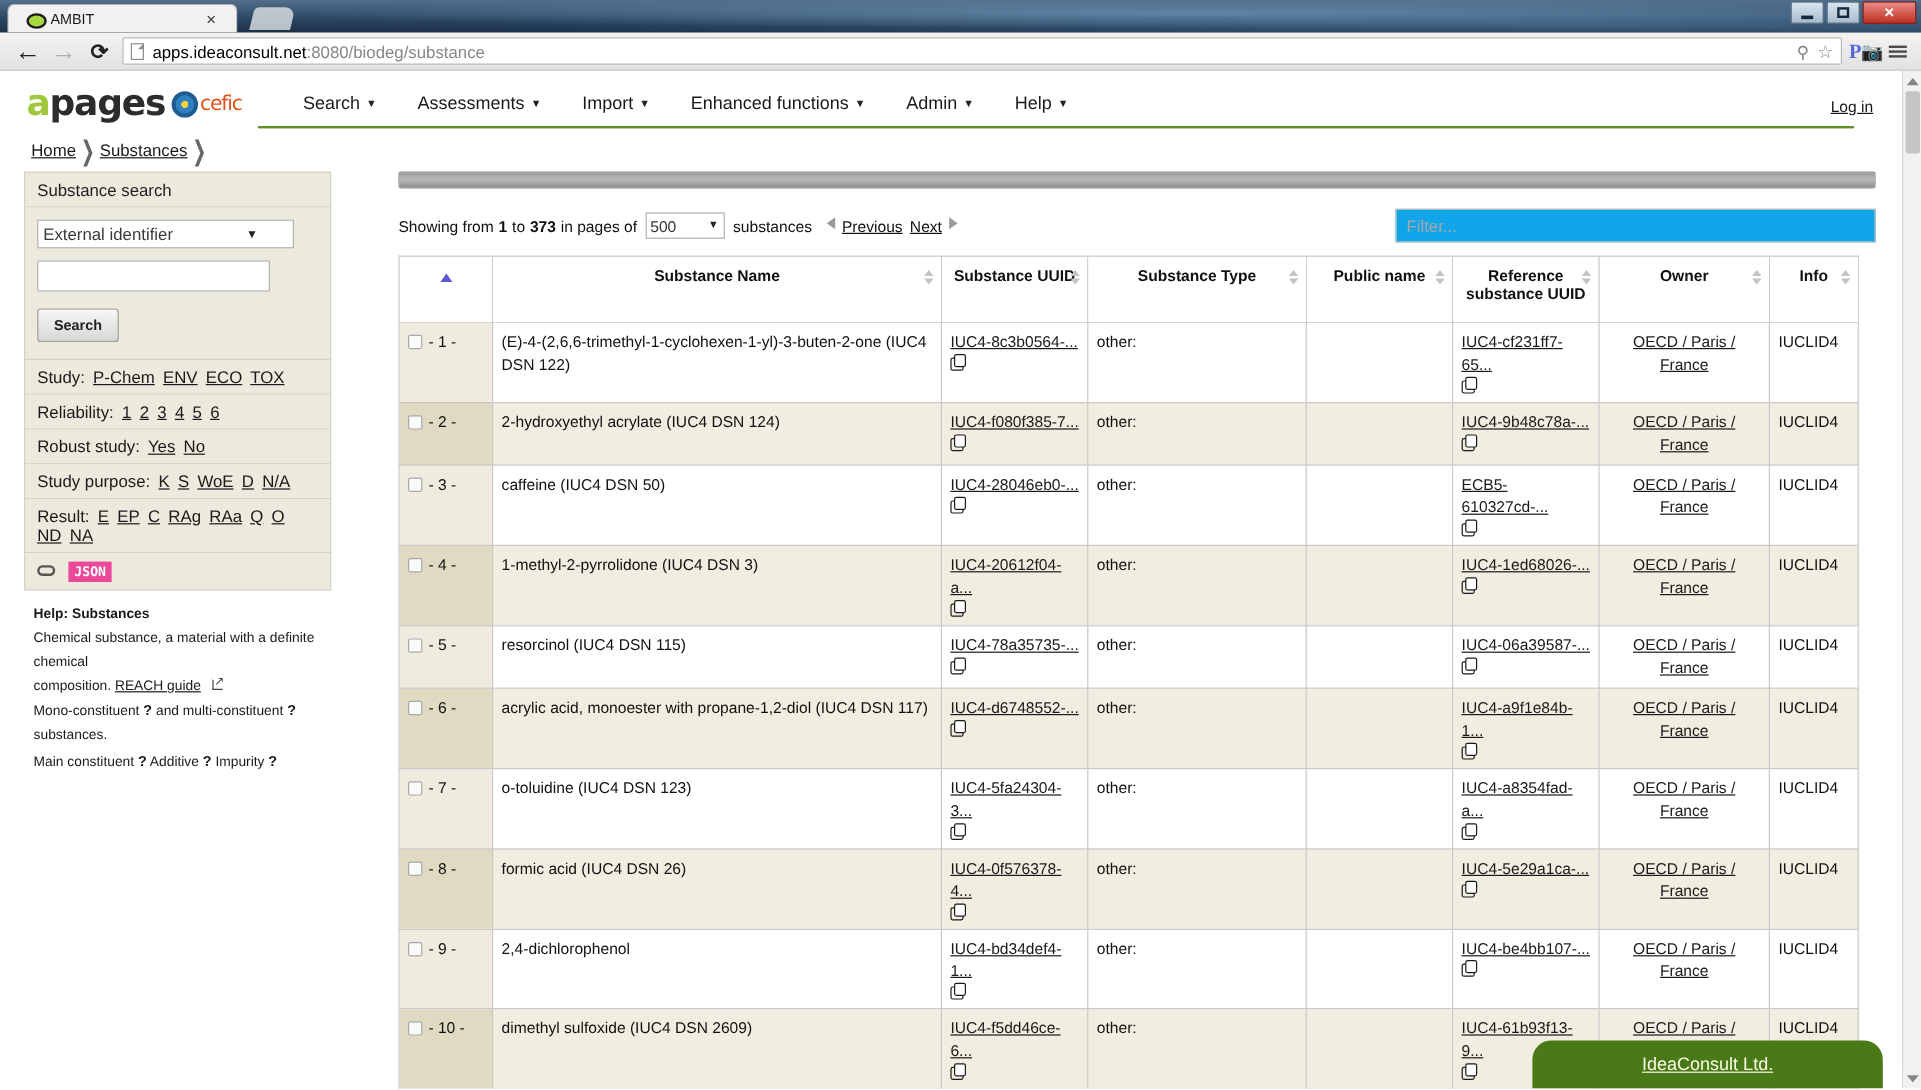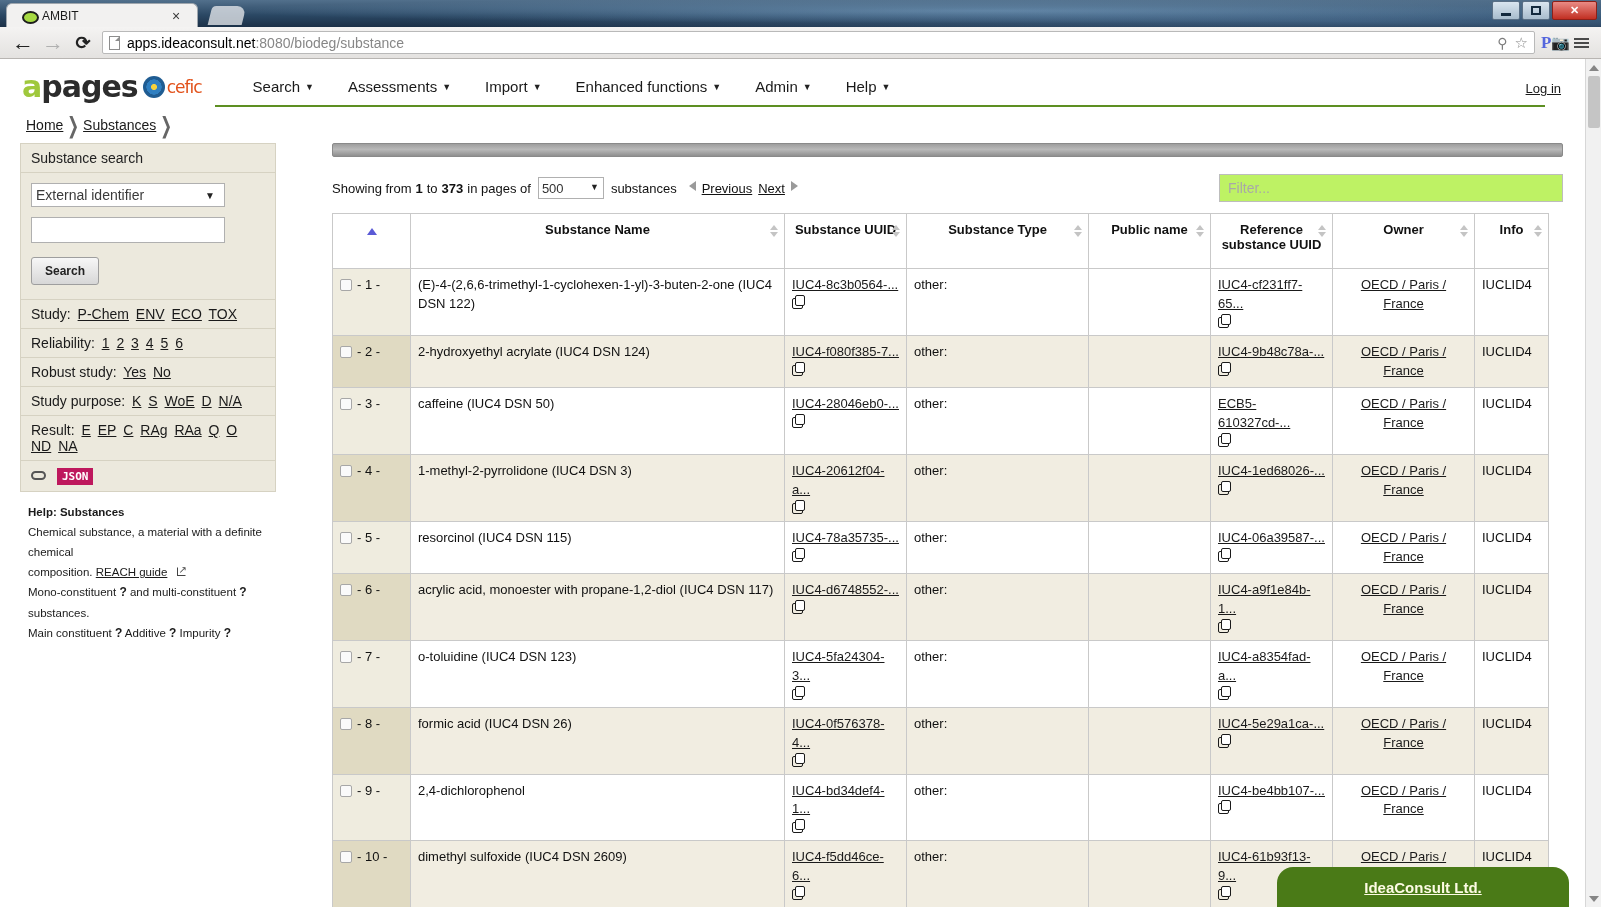--- a/index.html
+++ b/index.html
@@ -182,21 +182,21 @@
   .panel-title {
     background: #ece9dd; border: 1px solid #d6d2c2;
     padding: 6px 10px; font-size: 14px; color: #222;
   }
   .panel-body {
     background: #ece9dd; border: 1px solid #d6d2c2; border-top: none;
     padding: 10px 10px 14px 10px;
   }
   .sel-wrap { position: relative; }
   select.ext-id {
-    width: 194px; height: 24px; font-size: 14px;
+    width: 214px; height: 24px; font-size: 14px;
     border: 1px solid #b0b0b0; background: #fff; color: #3a3a3a;
     padding: 2px 4px; font-family: "Liberation Sans", sans-serif;
     -webkit-appearance: none; appearance: none;
   }
   .sel-caret {
     position: absolute; left: 174px; top: 7px; font-size: 10px; color: #222; pointer-events: none;
   }
   input.sb-text {
     margin-top: 10px;
     width: 194px; height: 26px;
@@ -217,21 +217,21 @@
     padding: 6px 10px; font-size: 14px; color: #1a1a1a;
   }
   .facet-row a { color: #1a1a1a; text-decoration: underline; cursor: pointer; margin-right: 3px;}
   .facet-label { margin-right: 3px; }
   .link-ico {
     display: inline-block; width: 15px; height: 9px;
     border: 2px solid #555; border-radius: 5px; position: relative; top: 0px;
     margin-right: 7px;
   }
   .json-badge {
-    display: inline-block; background: #be185d; color: #fff;
+    display: inline-block; background: #ec4899; color: #fff;
     font-size: 11px; font-weight: bold; padding: 2px 5px;
     font-family: "DejaVu Sans Mono", monospace; letter-spacing: 0px;
     vertical-align: middle;
   }
   .help-block { padding: 10px 8px 0 8px; font-size: 11.5px; color: #1a1a1a; line-height: 1.75; }
   .help-block b { font-weight: bold; }
   .help-block a { color: #1a1a1a; text-decoration: underline; }
   .qmark { font-weight: bold; font-size: 12px; }
   .ext-link-ico {
     display: inline-block; width: 9px; height: 9px;
@@ -259,22 +259,22 @@
     padding: 1px 3px; -webkit-appearance: none; appearance: none;
     font-family: "Liberation Sans", sans-serif;
   }
   .pagesel-caret { position: absolute; right: 5px; top: 5px; font-size: 9px; color: #222; pointer-events:none;}
   .pager { display: flex; align-items: flex-start; gap: 6px; margin-left: 8px; }
   .pager a { font-size: 13px; color: #111; text-decoration: underline; cursor: pointer; }
   .tri-l { width:0;height:0;border-style:solid;border-width:5px 7px 5px 0;border-color:transparent #9a9a9a transparent transparent;}
   .tri-r { width:0;height:0;border-style:solid;border-width:5px 0 5px 7px;border-color:transparent transparent transparent #9a9a9a;}
   .filter-input {
     margin-left: auto;
-    width: 344px; height: 28px;
-    border: 1px solid #bdbdbd; background: #bef264;
+    width: 400px; height: 28px;
+    border: 1px solid #bdbdbd; background: #0ea5e9;
     font-size: 14px; padding: 2px 8px; color: #333;
     font-family: "Liberation Sans", sans-serif;
   }
   .filter-input::placeholder { color: #a8a8a8; }
 
   table.grid {
     margin-top: 10px;
     border-collapse: collapse;
     width: 1216px;
     table-layout: fixed;
@@ -355,21 +355,21 @@
 
   
   .footer-banner {
     position: absolute; right: 16px; bottom: 0;
     width: 292px; height: 40px;
     background: #4a7a17;
     border-radius: 16px 16px 0 0;
     display: flex; align-items: center; justify-content: center;
   }
   .footer-banner a {
-    color: #fdfbe4; font-size: 15px; font-weight: bold;
+    color: #fdfbe4; font-size: 15px; font-weight: normal;
     text-decoration: underline; cursor: pointer;
   }
 </style>
 </head>
 <body>
 
 <div class="browser">
 
   <div class="tabstrip">
     <div class="tabstrip-bg"></div>

